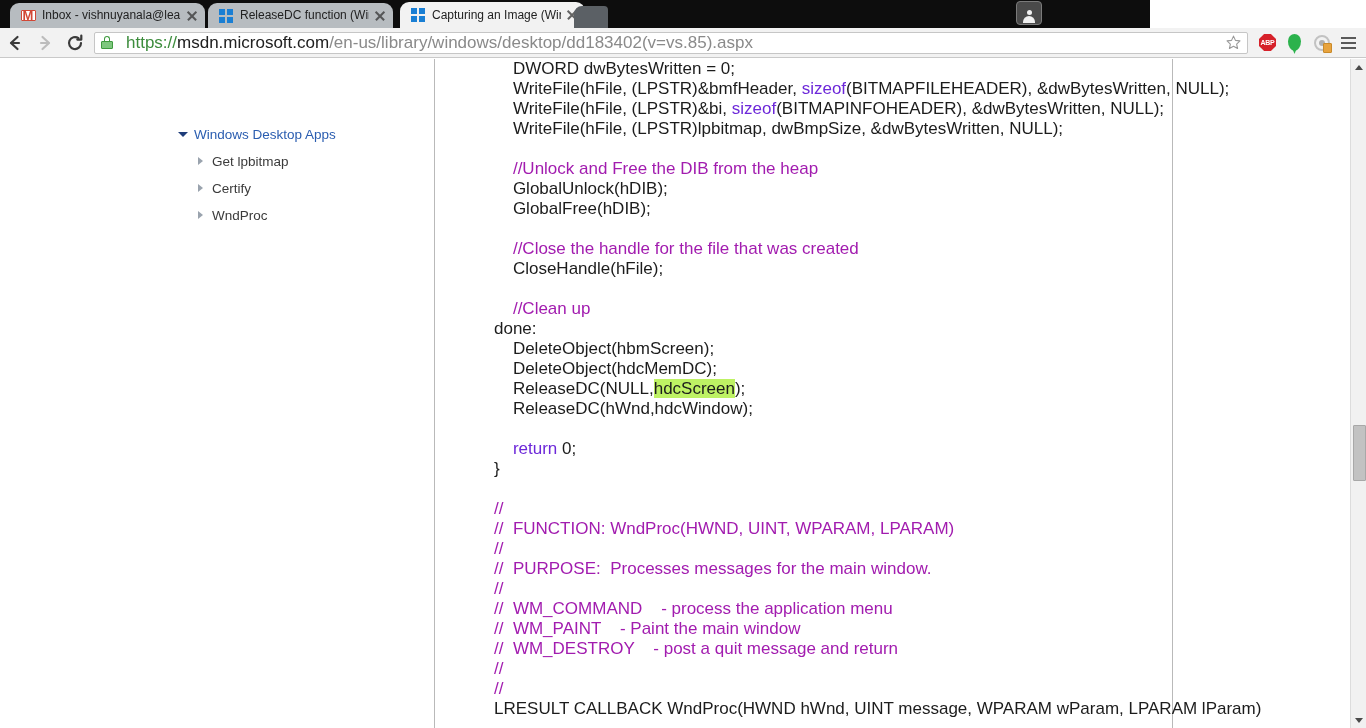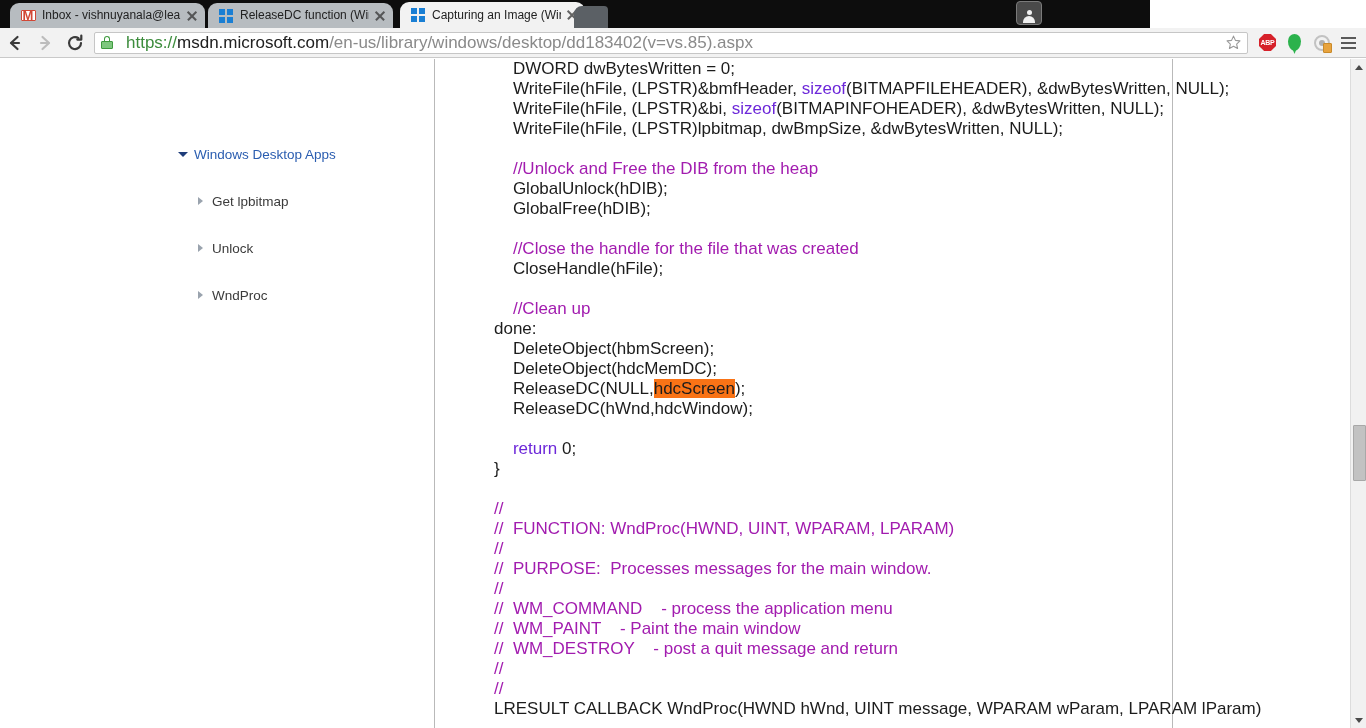--- a/index.html
+++ b/index.html
@@ -263,21 +263,20 @@
   
   .sidebar {
     position: absolute; left: 176px; top: 62px;
     width: 250px;
   }
   .nav-item {
     display: flex; align-items: flex-start;
     height: 27px;
     font-size: 13.5px;
     line-height: 27px;
-    margin-top: 20px;
   }
   .nav-arrow {
     width: 14px; flex: 0 0 14px;
     position: relative; height: 27px;
   }
   .nav-arrow.down::before {
     content: ""; position: absolute;
     left: 2px; top: 11px;
     border-left: 5px solid transparent;
     border-right: 5px solid transparent;
@@ -303,21 +302,21 @@
     font-family: Liberation Sans, sans-serif;
     font-size: 17px;
     line-height: 20px;
     color: #1c1c1c;
     white-space: pre;
     margin-left: 35px;
   }
   .code .ln { height: 20px; white-space: pre; }
   .cm { color: #a21caf; }
   .kw { color: #6d28d9; }
-  .hl { background: #f97316; }
+  .hl { background: #bef264; }
 
   
   .scrollbar {
     position: absolute; right: 0; top: 59px;
     width: 16px; height: 669px;
     background: #f1f1f1;
     border-left: 1px solid #dcdcdc;
   }
   .sb-arrow {
     position: absolute; left: 0; width: 16px; height: 16px;
@@ -456,21 +455,21 @@
         <div class="nav-item lvl1">
           <div class="nav-arrow down"></div>
           <span class="nav-label nav-root">Windows Desktop Apps</span>
         </div>
         <div class="nav-item lvl2">
           <div class="nav-arrow right"></div>
           <span class="nav-label nav-sub">Get lpbitmap</span>
         </div>
         <div class="nav-item lvl2">
           <div class="nav-arrow right"></div>
-          <span class="nav-label nav-sub">Unlock</span>
+          <span class="nav-label nav-sub">Certify</span>
         </div>
         <div class="nav-item lvl2">
           <div class="nav-arrow right"></div>
           <span class="nav-label nav-sub">WndProc</span>
         </div>
       </nav>
 
     <div class="code" id="code-host"><div class="ln"><span>    DWORD dwBytesWritten = 0;</span></div><div class="ln"><span>    WriteFile(hFile, (LPSTR)&amp;bmfHeader, </span><span class="kw">sizeof</span><span>(BITMAPFILEHEADER), &amp;dwBytesWritten, NULL);</span></div><div class="ln"><span>    WriteFile(hFile, (LPSTR)&amp;bi, </span><span class="kw">sizeof</span><span>(BITMAPINFOHEADER), &amp;dwBytesWritten, NULL);</span></div><div class="ln"><span>    WriteFile(hFile, (LPSTR)lpbitmap, dwBmpSize, &amp;dwBytesWritten, NULL);</span></div><div class="ln">&nbsp;</div><div class="ln"><span>    </span><span class="cm">//Unlock and Free the DIB from the heap</span></div><div class="ln"><span>    GlobalUnlock(hDIB);</span></div><div class="ln"><span>    GlobalFree(hDIB);</span></div><div class="ln">&nbsp;</div><div class="ln"><span>    </span><span class="cm">//Close the handle for the file that was created</span></div><div class="ln"><span>    CloseHandle(hFile);</span></div><div class="ln">&nbsp;</div><div class="ln"><span>    </span><span class="cm">//Clean up</span></div><div class="ln"><span>done:</span></div><div class="ln"><span>    DeleteObject(hbmScreen);</span></div><div class="ln"><span>    DeleteObject(hdcMemDC);</span></div><div class="ln"><span>    ReleaseDC(NULL,</span><span class="hl">hdcScreen</span><span>);</span></div><div class="ln"><span>    ReleaseDC(hWnd,hdcWindow);</span></div><div class="ln">&nbsp;</div><div class="ln"><span>    </span><span class="kw">return</span><span> 0;</span></div><div class="ln"><span>}</span></div><div class="ln">&nbsp;</div><div class="ln"><span class="cm">//</span></div><div class="ln"><span class="cm">//  FUNCTION: WndProc(HWND, UINT, WPARAM, LPARAM)</span></div><div class="ln"><span class="cm">//</span></div><div class="ln"><span class="cm">//  PURPOSE:  Processes messages for the main window.</span></div><div class="ln"><span class="cm">//</span></div><div class="ln"><span class="cm">//  WM_COMMAND    - process the application menu</span></div><div class="ln"><span class="cm">//  WM_PAINT    - Paint the main window</span></div><div class="ln"><span class="cm">//  WM_DESTROY    - post a quit message and return</span></div><div class="ln"><span class="cm">//</span></div><div class="ln"><span class="cm">//</span></div><div class="ln"><span>LRESULT CALLBACK WndProc(HWND hWnd, UINT message, WPARAM wParam, LPARAM lParam)</span></div></div>
   </div>
 

